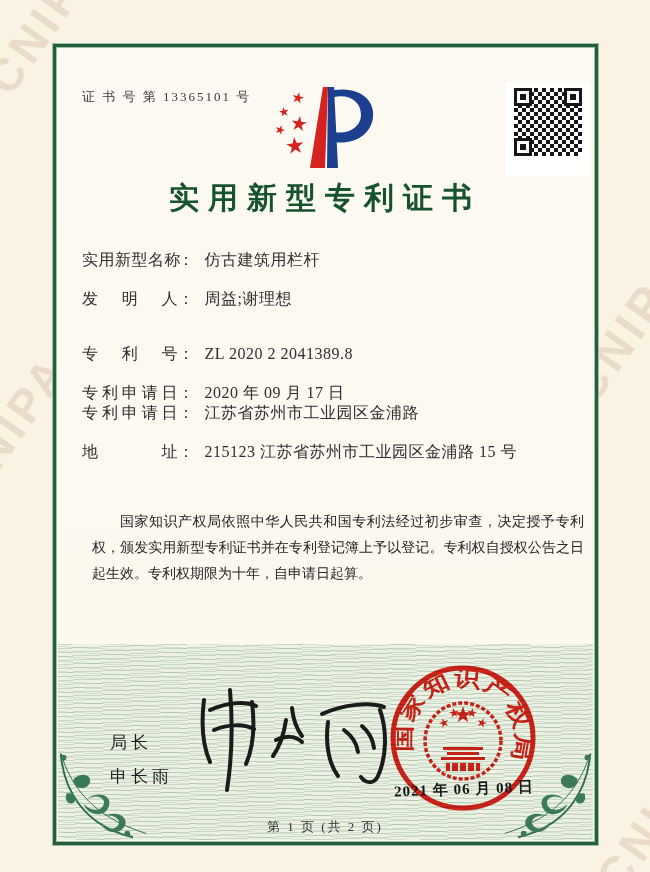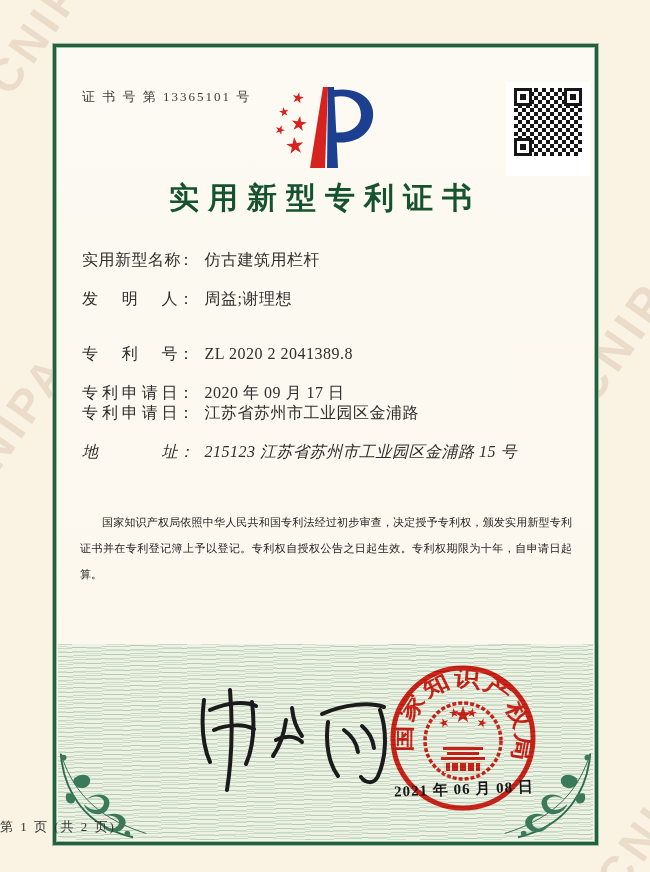--- a/index.html
+++ b/index.html
@@ -44,40 +44,40 @@
   .f-tl{left:0;top:0;} .f-tr{right:0;top:0;} .f-bl{left:0;bottom:0;}
 
   .title{position:absolute;left:0;top:178px;width:650px;text-align:center;
          font-size:30px;font-weight:600;letter-spacing:9px;color:#14532d;}
 
   
   .frow{position:absolute;left:82px;font-size:16px;color:#2e2e2e;white-space:nowrap;letter-spacing:0.5px;}
   .flabel{display:inline-block;width:96px;text-align:justify;text-align-last:justify;vertical-align:bottom;}
   .fcolon{margin-right:10px;}
   .r1{top:250px;} .r2{top:289px;} .r3{top:344px;} .r4{top:367px;margin-top:16px;}
-  .r5{top:403px;} .r6{top:442px;font-style:italic;} .r7{top:480px;}
+  .r5{top:403px;} .r6{top:442px;} .r7{top:480px;}
   .grant2{position:absolute;left:263px;top:0;white-space:nowrap;}
   .glabel{display:inline-block;width:82px;text-align:justify;text-align-last:justify;letter-spacing:1px;}
 
   
-  .paras{position:absolute;left:80px;top:509px;width:492px;font-size:11px;
+  .paras{position:absolute;left:92px;top:509px;width:492px;font-size:14px;
          line-height:26px;color:#232323;text-align:justify;}
   .paras p{margin:0;text-indent:2em;font-style:oblique 6deg;}
 
   
   .officer{position:absolute;left:110px;top:726px;font-family:"Liberation Sans","DejaVu Sans",sans-serif;
            font-size:17px;color:#1c1c1c;letter-spacing:4px;line-height:34px;}
   .signature{position:absolute;left:188px;top:678px;width:200px;height:120px;}
 
   
   .seal{position:absolute;left:388px;top:663px;width:150px;height:150px;mix-blend-mode:multiply;}
   .seal-date{position:absolute;left:386px;top:780px;width:156px;text-align:center;
              font-size:15px;color:#151515;letter-spacing:1px;transform:rotate(-2deg);font-weight:600;}
 
-  .footer{position:absolute;left:0;top:818px;width:650px;
+  .footer{position:absolute;left:0;top:818px;width:650px;text-align:center;
           font-size:13px;color:#343434;letter-spacing:2px;}
 </style>
 </head>
 <body>
 
 <div id="page">
 
   <div class="wm wm1">CNIPA</div>
   <div class="wm wm2">CNIPA</div>
   <div class="wm wm3">CNIPA</div>
@@ -164,20 +164,24 @@
     <span class="flabel">专利申请日</span><span class="fcolon">：</span><span>江苏省苏州市工业园区金浦路</span>
   </div>
   <div class="frow r6">
     <span class="flabel">地址</span><span class="fcolon">：</span><span>215123 江苏省苏州市工业园区金浦路 15 号</span>
   </div>
 
   <div class="paras">
     <p>国家知识产权局依照中华人民共和国专利法经过初步审查，决定授予专利权，颁发实用新型专利证书并在专利登记簿上予以登记。专利权自授权公告之日起生效。专利权期限为十年，自申请日起算。</p>
   </div>
 
+  <div class="officer">
+    <div>局长</div>
+    <div>申长雨</div>
+  </div>
 
   <svg class="signature" viewBox="0 0 200 120">
     <g fill="none" stroke="#1b1b1b" stroke-width="4" stroke-linecap="round">
       <path d="M22,32 c18,-8 36,-9 46,-4"></path>
       <path d="M26,52 c14,-6 30,-6 40,-1"></path>
       <path d="M16,22 c-3,24 -1,46 6,62"></path>
       <path d="M64,24 c3,24 1,46 -6,62"></path>
       <path d="M42,12 c3,36 2,68 -3,100"></path>
       <path d="M98,42 c-2,14 -6,26 -13,36"></path>
       <path d="M88,62 c10,-5 20,-4 26,2"></path>

